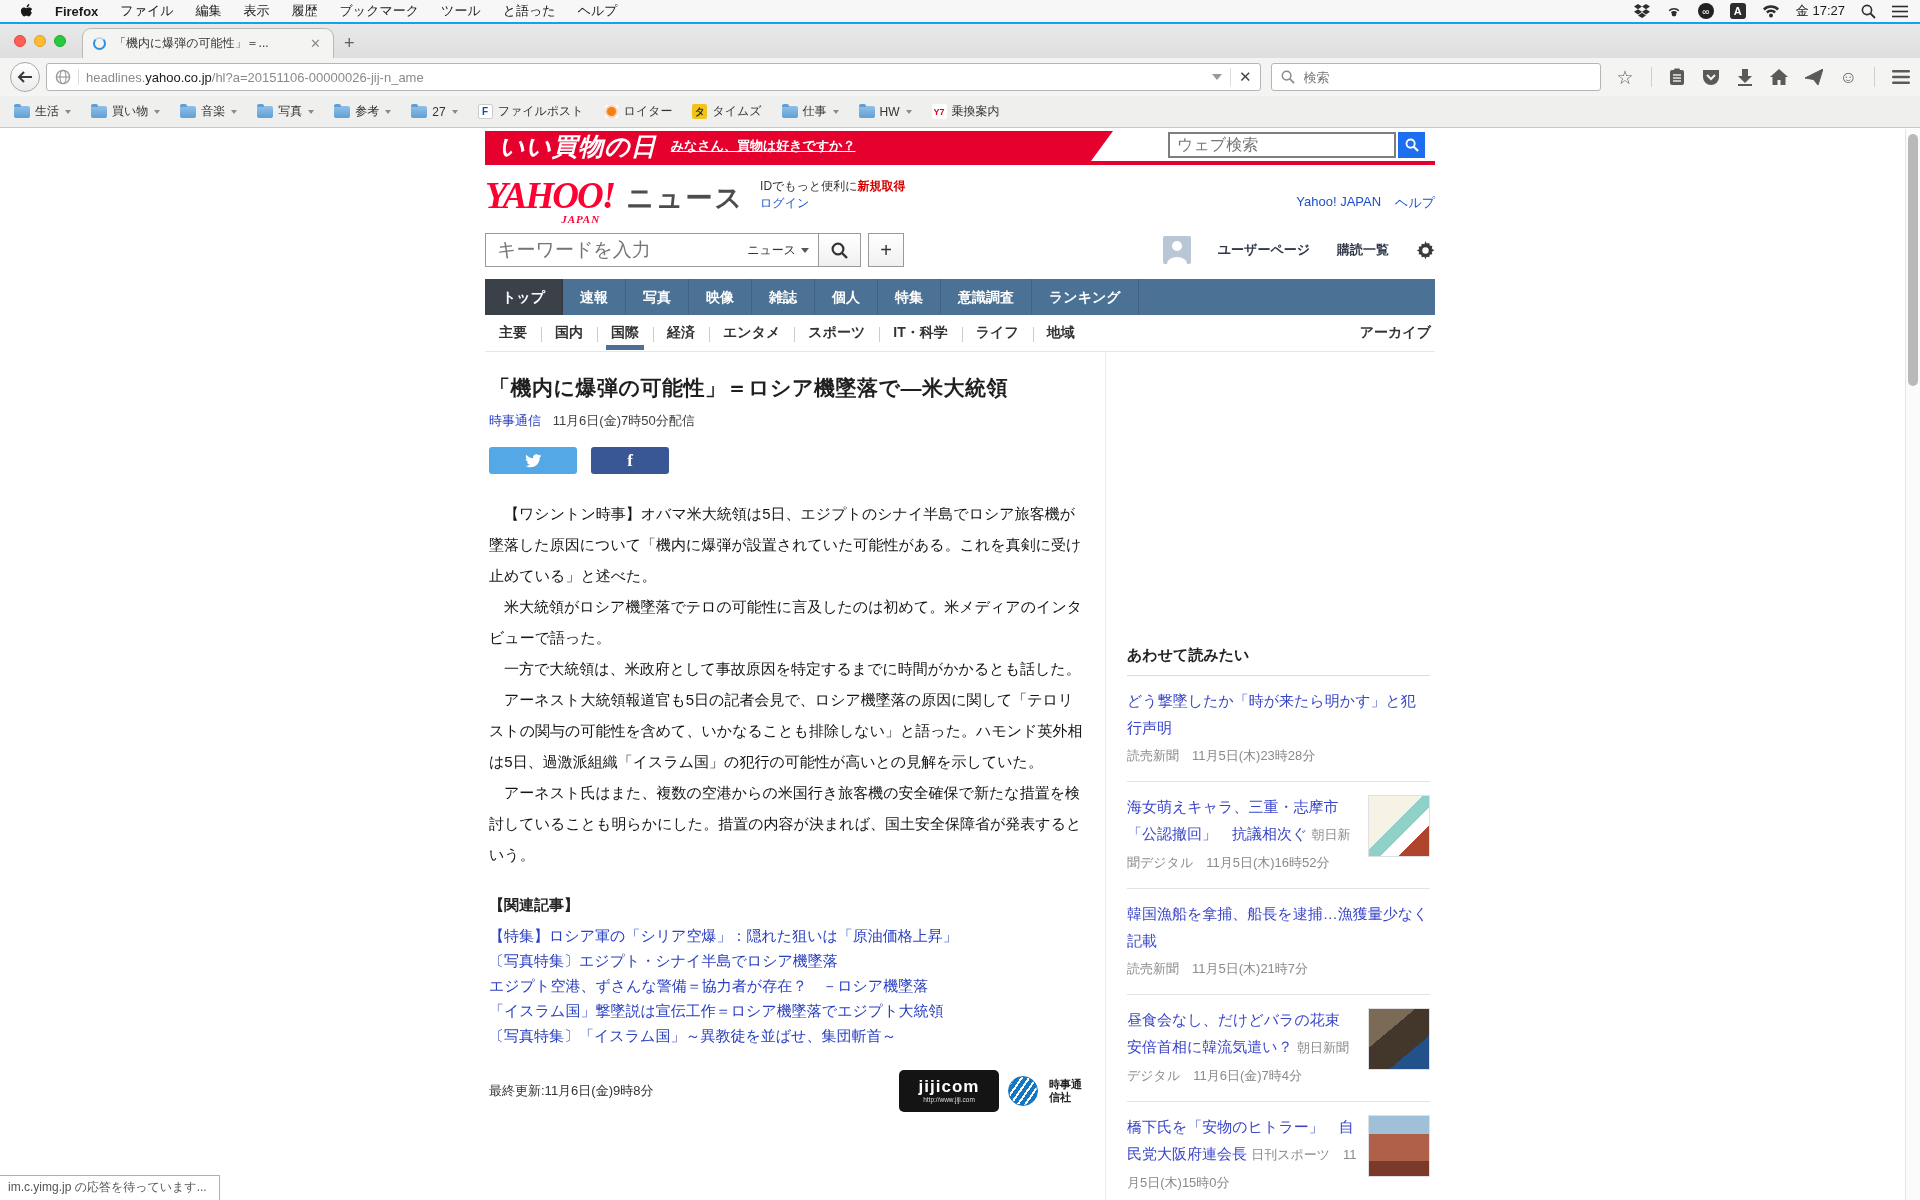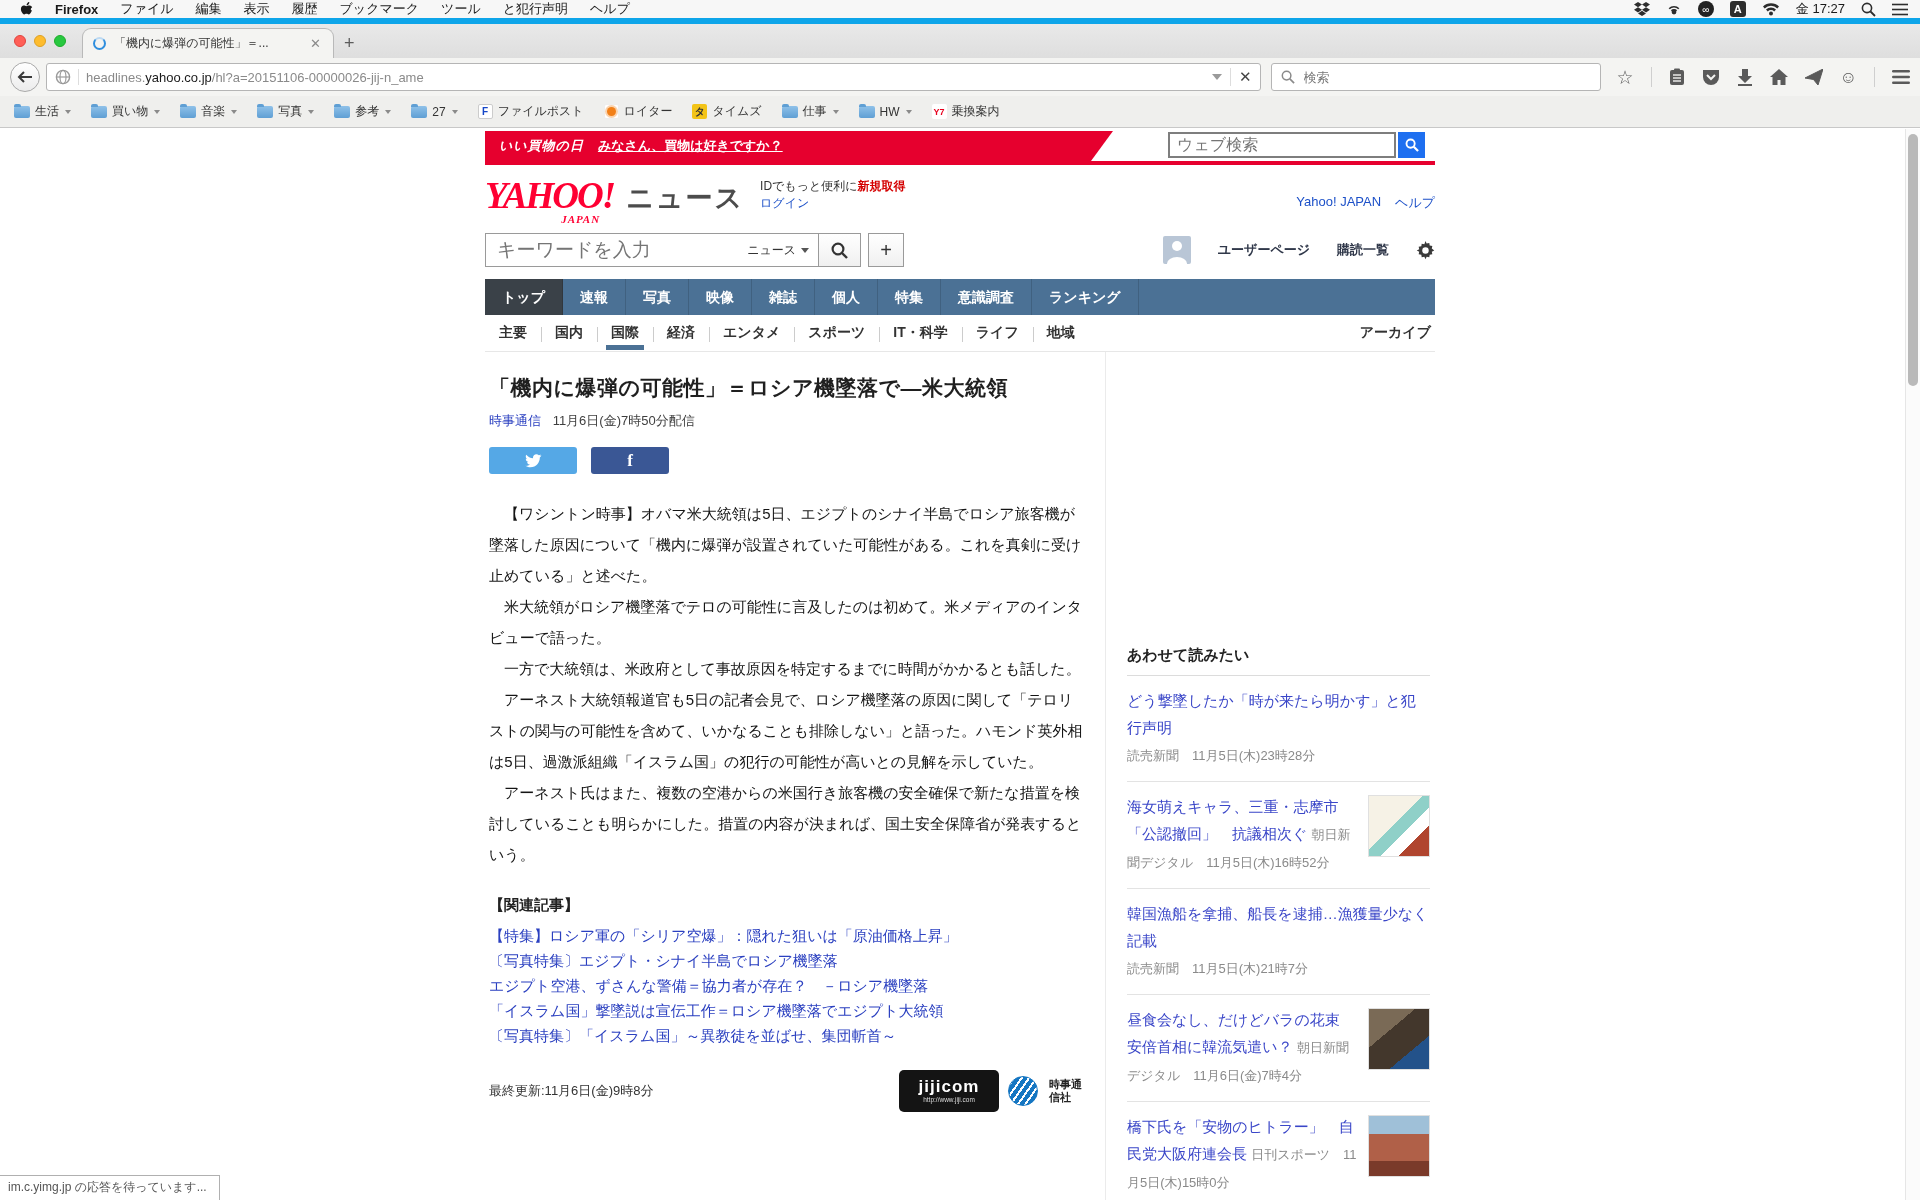--- a/index.html
+++ b/index.html
@@ -7,21 +7,21 @@
   body {
     width:1920px; height:1200px; overflow:hidden; position:relative;
     background:#fff; font-family:"Liberation Sans","DejaVu Sans",sans-serif;
     -webkit-font-smoothing:antialiased;
   }
   .icon svg { display:block; }
 
   
   .menubar {
     position:absolute; top:0; left:0; width:1920px; height:24px;
-    background:#f7f7f7; border-bottom:6px solid #0ea5e9;
+    background:#f7f7f7; border-bottom:2px solid #0ea5e9;
     display:flex; align-items:center; font-size:13px; color:#1a1a1a;
     padding:0 12px;
   }
   .menubar .apple { margin:0 10px 0 8px; }
   .menubar .menu { padding:0 11px; }
   .menubar .menu.app { font-weight:bold; }
   .menubar .mb-right { margin-left:auto; display:flex; align-items:center; gap:16px; }
   .mb-clock { font-size:13px; }
   .a-square { width:16px; height:16px; background:#2d2d2d; color:#fff; border-radius:3px;
     font-size:11px; font-weight:bold; display:flex; align-items:center; justify-content:center; }
@@ -104,21 +104,21 @@
   
   .page-area { position:absolute; top:129px; left:0; width:1920px; height:1071px; background:#fff; overflow:hidden; }
   .page { width:950px; margin:0 auto; position:relative; }
 
   
   .promo { position:relative; height:34px; margin-top:2px; }
   .promo::after { content:""; position:absolute; left:0; right:0; bottom:0; height:4px; background:#e6002e; }
   .promo-red { position:absolute; left:0; top:0; width:628px; height:30px; background:#e6002e;
     clip-path:polygon(0 0, 100% 0, calc(100% - 22px) 100%, 0 100%);
     display:flex; align-items:center; padding:0 14px; gap:14px; color:#fff; }
-  .promo-logo { font-size:13px; font-weight:bold; font-style:italic; letter-spacing:1px; }
+  .promo-logo { font-size:25px; font-weight:bold; font-style:italic; letter-spacing:1px; }
   .promo-tag { font-size:13px; font-weight:bold; color:#fff; text-decoration:underline; }
   .promo-search { position:absolute; right:10px; top:1px; display:flex; align-items:center; }
   .promo-input { width:228px; height:26px; border:2px solid #7e7e7e; padding:0 7px; font-size:16px; color:#333; background:#fff; }
   .promo-btn { width:27px; height:26px; background:#1e6ff0; border:none; display:flex; align-items:center; justify-content:center; margin-left:2px; }
 
   
   .site-header { display:flex; align-items:flex-start; padding-top:13px; height:58px; }
   .yj-logo { position:relative; font-family:"Liberation Serif","DejaVu Serif",serif;
     font-weight:bold; font-style:italic; color:#ff0033; font-size:37px; line-height:36px; letter-spacing:-2px; }
   .yj-japan { position:absolute; right:14px; bottom:-11px; font-size:11px; letter-spacing:1px; line-height:1; }
@@ -215,21 +215,21 @@
         <path d="M8.6 2.8c.5-.6.8-1.4.7-2.2-.7 0-1.5.5-2 1.1-.4.5-.8 1.3-.7 2.1.8.1 1.5-.4 2-1z" fill="#1a1a1a"></path>
       </svg>
     </span>
   <span class="menu app">Firefox</span>
   <span class="menu">ファイル</span>
   <span class="menu">編集</span>
   <span class="menu">表示</span>
   <span class="menu">履歴</span>
   <span class="menu">ブックマーク</span>
   <span class="menu">ツール</span>
-  <span class="menu">と犯行声明</span>
+  <span class="menu">と語った</span>
   <span class="menu">ヘルプ</span>
   <span class="mb-right">
     <span class="icon">
         <svg width="16" height="15" viewBox="0 0 16 15" fill="#2d2d2d">
           <path d="M4 0L0 2.6l4 2.6 4-2.6zM12 0L8 2.6l4 2.6 4-2.6zM0 7.8l4 2.6 4-2.6-4-2.6zM8 7.8l4 2.6 4-2.6-4-2.6zM4 11.4l4 2.6 4-2.6-4-2.6z"></path>
         </svg>
       </span>
     <span class="icon">
         <svg width="16" height="16" viewBox="0 0 16 16">
           <circle cx="8" cy="11" r="2.4" fill="#2d2d2d"></circle>

